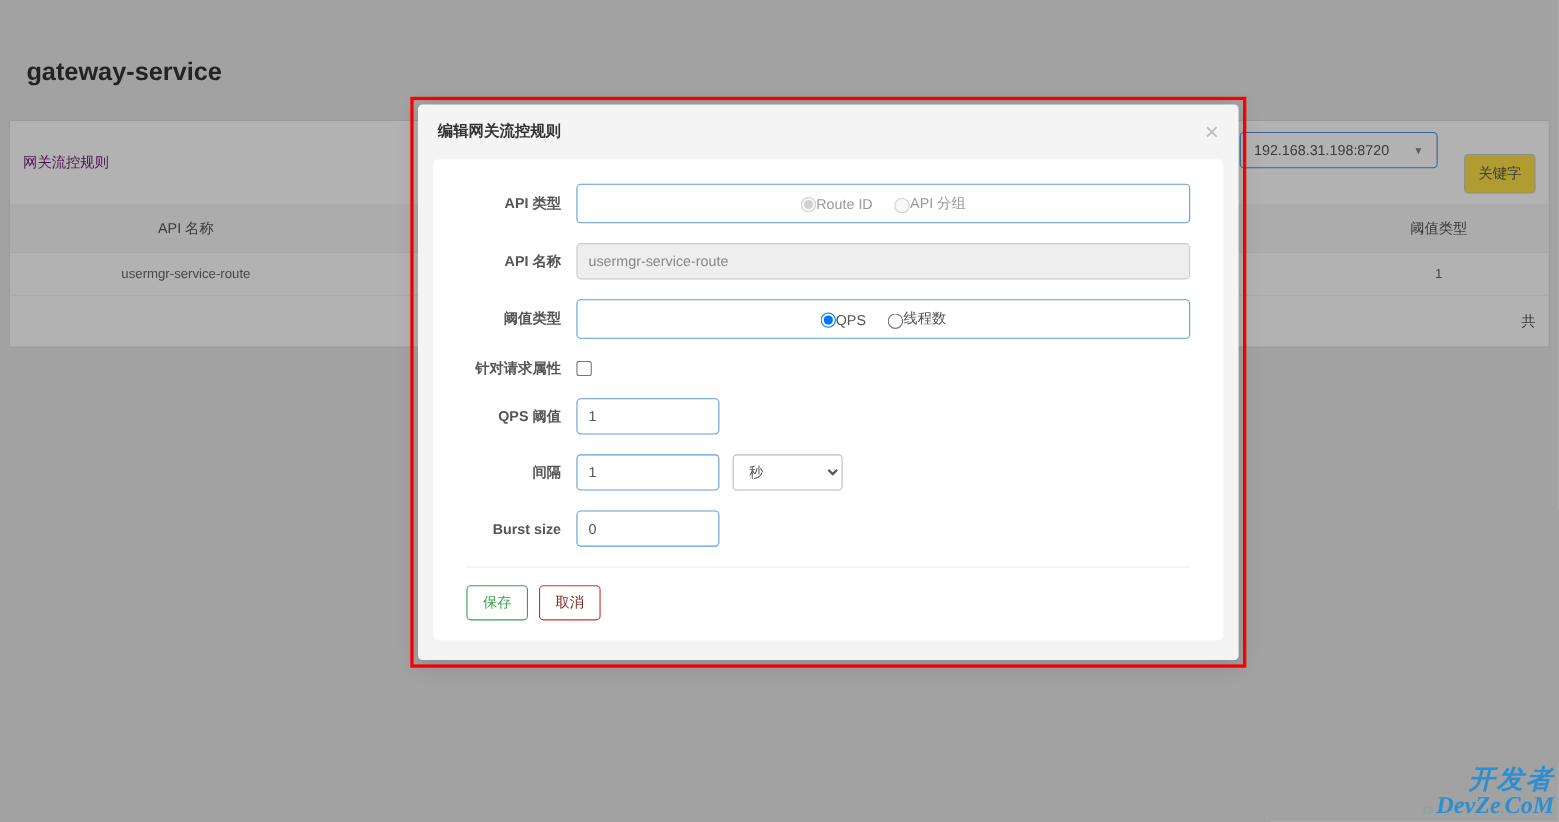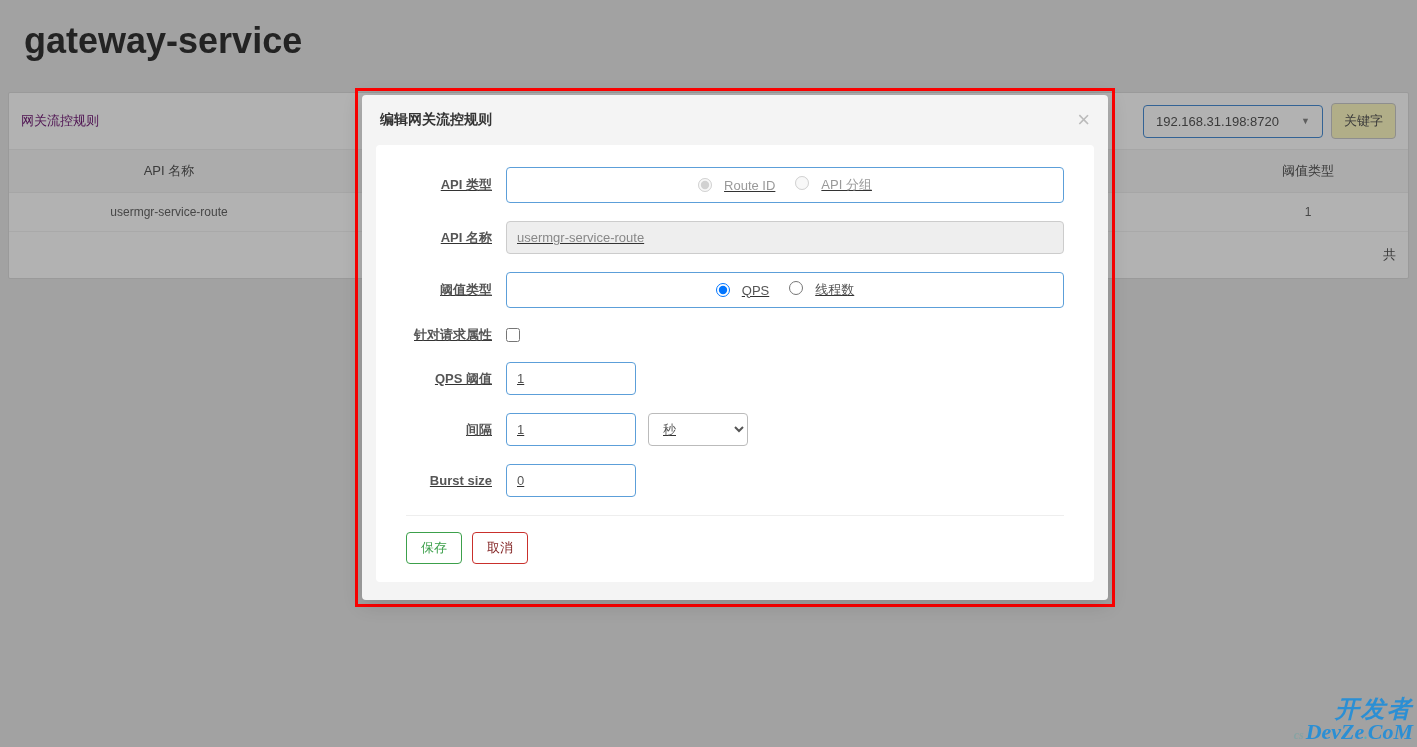--- a/index.html
+++ b/index.html
@@ -23,46 +23,47 @@
       background: rgba(0,0,0,0.3);
       z-index: 1;
     }
     .page-bg {
       position: absolute;
       inset: 0;
       background: #e8e8e8;
       padding: 0;
     }
     .page-title {
-      font-size: 36px;
+      font-size: 23px;
       font-weight: bold;
       color: #333;
       padding: 20px 24px 30px;
+      margin-top: 32px;
     }
     .panel {
       background: #fff;
       margin: 0 8px 8px;
       border: 1px solid #ddd;
       border-radius: 2px;
     }
     .panel-header {
       display: flex;
       align-items: center;
       justify-content: space-between;
       padding: 10px 12px;
       border-bottom: 1px solid #eee;
     }
     .panel-title {
       font-size: 13px;
       color: #701a75;
     }
     .panel-header-right {
       display: flex;
-      gap: 8px;
-      align-items: center;
+      gap: 24px;
+      align-items: flex-start;
     }
     .ip-select {
       border: 1px solid #4a8fd6;
       border-radius: 4px;
       padding: 8px 40px 8px 12px;
       font-size: 13px;
       color: #555;
       background: #fff;
       position: relative;
       min-width: 180px;
@@ -75,21 +76,22 @@
       transform: translateY(-50%);
       font-size: 9px;
       color: #888;
     }
     .search-btn {
       border: 1px solid #ccc;
       border-radius: 4px;
       padding: 8px 12px;
       font-size: 13px;
       color: #555;
-      background: #fef9c3;
+      background: #fde047;
+      margin-top: 20px;
     }
     .table {
       width: 100%;
       border-collapse: collapse;
     }
     .table th {
       background: #f7f7f7;
       padding: 12px 8px;
       font-weight: normal;
       font-size: 13px;
@@ -110,21 +112,21 @@
       font-size: 13px;
       color: #555;
     }
     .th-api-name { text-align: center; width: 320px; }
     .th-threshold { width: 200px; }
 
     
     .modal-wrap {
       position: absolute;
       top: 88px;
-      left: 355px;
+      left: 373px;
       width: 760px;
       z-index: 10;
       border: 3px solid #ff0000;
       padding: 4px;
       background: transparent;
     }
     .modal {
       background: #f4f4f4;
       border-radius: 4px;
       box-shadow: 0 4px 20px rgba(0,0,0,0.15);
@@ -149,21 +151,20 @@
     .modal-body {
       background: #fff;
       margin: 0 14px;
       border-radius: 4px;
       padding: 22px 30px 10px;
     }
     .form-row {
       display: flex;
       align-items: center;
       margin-bottom: 18px;
-      text-decoration: underline;
     }
     .form-label {
       width: 100px;
       text-align: right;
       font-size: 13px;
       color: #555;
       padding-right: 14px;
       font-weight: bold;
     }
     .form-control-area {
@@ -177,22 +178,22 @@
       border: 1px solid #5c9fd9;
       border-radius: 4px;
       padding: 8px 12px;
       display: flex;
       justify-content: center;
       gap: 20px;
       align-items: center;
     }
     .radio-item {
       display: flex;
-      align-items: flex-start;
-      gap: 12px;
+      align-items: flex-end;
+      gap: 0;
       font-size: 13px;
       color: #555;
     }
     .radio-item.disabled {
       color: #999;
     }
     .radio-item input[type=radio] {
       width: 14px;
       height: 14px;
     }

